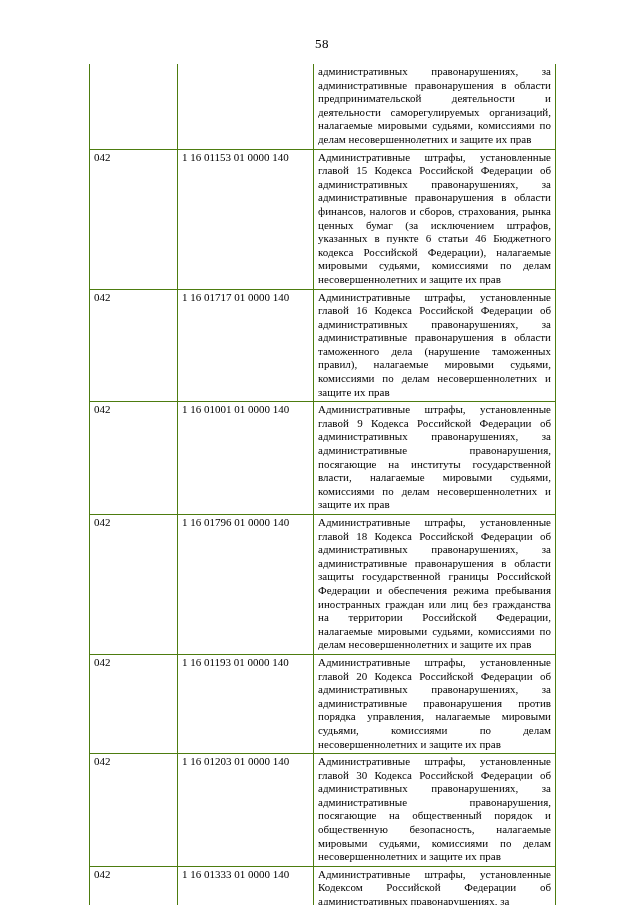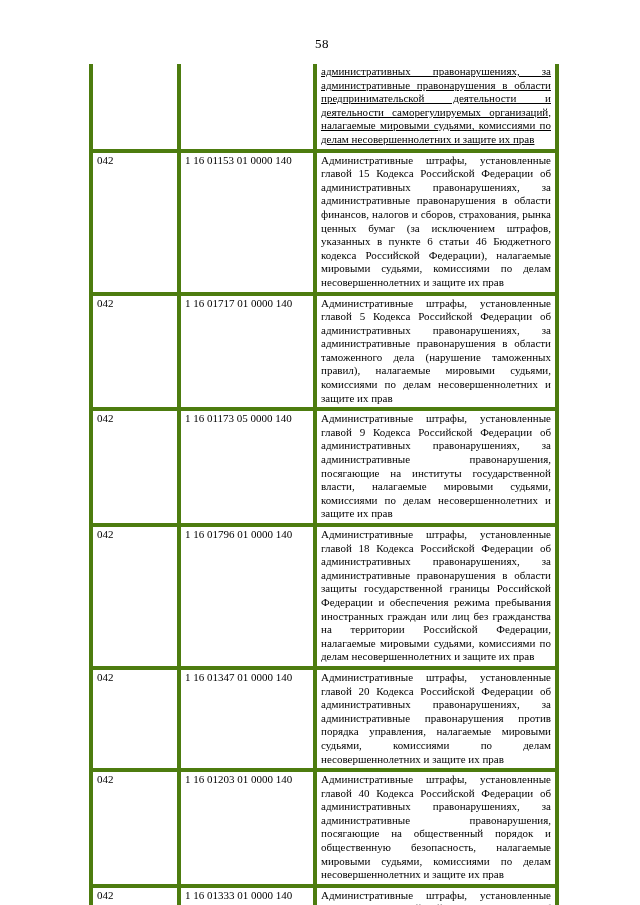--- a/index.html
+++ b/index.html
@@ -32,31 +32,30 @@
   }
   table.kbk-table {
     position: absolute;
     top: 64px;
     left: 89px;
     width: 466px;
     border-collapse: collapse;
     table-layout: fixed;
   }
   table.kbk-table td {
-    border: 4px solid #4d7c0f;
+    border: 1px solid #4d7c0f;
     vertical-align: top;
     font-size: 11px;
     line-height: 13.6px;
     padding: 1px 4px 2px 4px;
     overflow: hidden;
   }
   
   table.kbk-table tr.row-continued td {
     border-top: none;
-    text-decoration: underline;
   }
   td.cell-code { width: 88px; }
   td.cell-kbk  { width: 136px; white-space: nowrap; margin-left: 16px; }
   td.cell-desc {
     width: 242px;
     text-align: justify;
     text-justify: inter-word;
   }
 </style>
 </head>
@@ -79,41 +78,41 @@
         <td class="cell-desc">административных правонарушениях, за административные правонарушения в области предпринимательской деятельности и деятельности саморегулируемых организаций, налагаемые мировыми судьями, комиссиями по делам несовершеннолетних и защите их прав</td>
       </tr>
       <tr>
         <td class="cell-code">042</td>
         <td class="cell-kbk">1 16 01153 01 0000 140</td>
         <td class="cell-desc">Административные штрафы, установленные главой 15 Кодекса Российской Федерации об административных правонарушениях, за административные правонарушения в области финансов, налогов и сборов, страхования, рынка ценных бумаг (за исключением штрафов, указанных в пункте 6 статьи 46 Бюджетного кодекса Российской Федерации), налагаемые мировыми судьями, комиссиями по делам несовершеннолетних и защите их прав</td>
       </tr>
       <tr>
         <td class="cell-code">042</td>
         <td class="cell-kbk">1 16 01717 01 0000 140</td>
-        <td class="cell-desc">Административные штрафы, установленные главой 5 Кодекса Российской Федерации об административных правонарушениях, за административные правонарушения в области таможенного дела (нарушение таможенных правил), налагаемые мировыми судьями, комиссиями по делам несовершеннолетних и защите их прав</td>
+        <td class="cell-desc">Административные штрафы, установленные главой 16 Кодекса Российской Федерации об административных правонарушениях, за административные правонарушения в области таможенного дела (нарушение таможенных правил), налагаемые мировыми судьями, комиссиями по делам несовершеннолетних и защите их прав</td>
       </tr>
       <tr>
         <td class="cell-code">042</td>
-        <td class="cell-kbk">1 16 01173 05 0000 140</td>
+        <td class="cell-kbk">1 16 01001 01 0000 140</td>
         <td class="cell-desc">Административные штрафы, установленные главой 9 Кодекса Российской Федерации об административных правонарушениях, за административные правонарушения, посягающие на институты государственной власти, налагаемые мировыми судьями, комиссиями по делам несовершеннолетних и защите их прав</td>
       </tr>
       <tr>
         <td class="cell-code">042</td>
         <td class="cell-kbk">1 16 01796 01 0000 140</td>
         <td class="cell-desc">Административные штрафы, установленные главой 18 Кодекса Российской Федерации об административных правонарушениях, за административные правонарушения в области защиты государственной границы Российской Федерации и обеспечения режима пребывания иностранных граждан или лиц без гражданства на территории Российской Федерации, налагаемые мировыми судьями, комиссиями по делам несовершеннолетних и защите их прав</td>
       </tr>
       <tr>
         <td class="cell-code">042</td>
-        <td class="cell-kbk">1 16 01347 01 0000 140</td>
+        <td class="cell-kbk">1 16 01193 01 0000 140</td>
         <td class="cell-desc">Административные штрафы, установленные главой 20 Кодекса Российской Федерации об административных правонарушениях, за административные правонарушения против порядка управления, налагаемые мировыми судьями, комиссиями по делам несовершеннолетних и защите их прав</td>
       </tr>
       <tr>
         <td class="cell-code">042</td>
         <td class="cell-kbk">1 16 01203 01 0000 140</td>
-        <td class="cell-desc">Административные штрафы, установленные главой 40 Кодекса Российской Федерации об административных правонарушениях, за административные правонарушения, посягающие на общественный порядок и общественную безопасность, налагаемые мировыми судьями, комиссиями по делам несовершеннолетних и защите их прав</td>
+        <td class="cell-desc">Административные штрафы, установленные главой 30 Кодекса Российской Федерации об административных правонарушениях, за административные правонарушения, посягающие на общественный порядок и общественную безопасность, налагаемые мировыми судьями, комиссиями по делам несовершеннолетних и защите их прав</td>
       </tr>
       <tr>
         <td class="cell-code">042</td>
         <td class="cell-kbk">1 16 01333 01 0000 140</td>
         <td class="cell-desc">Административные штрафы, установленные Кодексом Российской Федерации об административных правонарушениях, за</td>
       </tr>
     </tbody>
   </table>
 
 </div>

